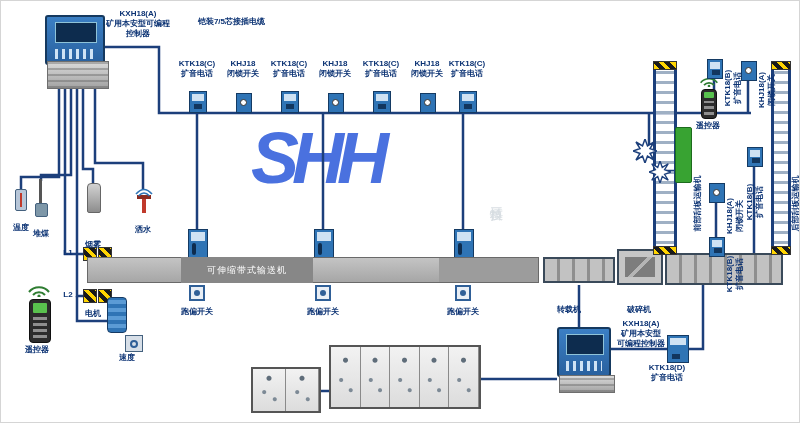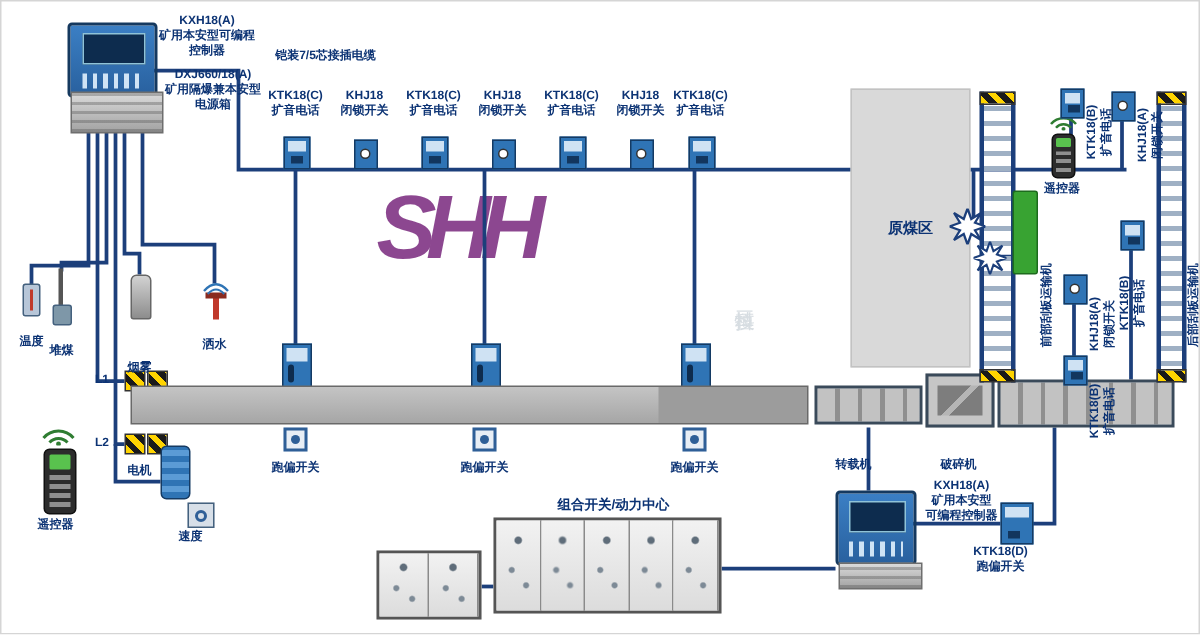--- a/index.html
+++ b/index.html
@@ -5,22 +5,22 @@
   html,body{margin:0;padding:0;background:#fff;}
   .canvas{position:relative;width:800px;height:423px;background:#ffffff;overflow:hidden;
           font-family:"Liberation Sans","DejaVu Sans",sans-serif;border:1px solid #d5d5d5;box-sizing:border-box;}
   .abs{position:absolute;z-index:2;}
   .lbl{position:absolute;z-index:4;font-size:8px;line-height:1.25;color:#0c3374;font-weight:600;
        white-space:pre-line;text-align:center;}
   .vlbl{position:absolute;z-index:4;transform:rotate(-90deg);transform-origin:0 0;font-size:8px;
         line-height:1.25;color:#0c3374;font-weight:600;white-space:pre-line;text-align:center;}
   .wires{position:absolute;left:0;top:0;z-index:1;}
   
-  .wm-logo{position:absolute;z-index:0;font-size:60px;font-weight:bold;font-style:italic;
-           color:#701a75;opacity:.8;letter-spacing:-7px;}
+  .wm-logo{position:absolute;z-index:0;font-size:72px;font-weight:bold;font-style:italic;
+           color:#1d4ed8;opacity:.8;letter-spacing:-7px;}
   .wm-name{position:absolute;z-index:0;font-size:42px;font-weight:bold;color:#7e8f9e;opacity:.2;}
   .wm-vert{position:absolute;z-index:0;font-size:13px;color:#8fa0ad;opacity:.35;writing-mode:vertical-rl;}
   
   .controller{background:linear-gradient(#3b7fc4,#29619f);border:2px solid #15395f;border-radius:3px;}
   .controller .screen{position:absolute;left:14%;top:10%;width:72%;height:42%;background:#0d2c4e;border:1px solid #8fc3d8;}
   .controller .btns{position:absolute;left:14%;bottom:8%;width:72%;height:22%;
         background:repeating-linear-gradient(90deg,#cfe3f5 0 3px,transparent 3px 7px);}
   .powerbox{background:repeating-linear-gradient(0deg,rgba(80,80,80,.35) 0 2px,transparent 2px 6px),
             linear-gradient(#dadada,#a2a2a2);border:1px solid #6e6e6e;}
   .dev-phone{background:#2f74b5;border:1px solid #143a63;width:16px;height:20px;}
@@ -104,24 +104,21 @@
   </svg>
 
   <div class="abs controller" style="left:44px;top:14px;width:56px;height:46px">
     <div class="screen"></div>
     <div class="btns"></div>
   </div>
   <div class="abs powerbox" style="left:46px;top:60px;width:60px;height:26px"></div>
   <div class="lbl" style="left:102px;top:8px;width:70px">KXH18(A)
 矿用本安型可编程
 控制器</div>
-  <div class="lbl" style="left:98px;top:44px;width:86px">DXJ660/18(A)
-矿用隔爆兼本安型
-电源箱</div>
-  <div class="lbl" style="left:168px;top:31px;width:96px;text-align:center">铠装7/5芯接插电缆</div>
+  <div class="lbl" style="left:168px;top:16px;width:96px;text-align:right">铠装7/5芯接插电缆</div>
 
   <div class="abs dev-phone" style="left:188px;top:90px"></div>
   <div class="lbl" style="left:173px;top:58px;width:46px">KTK18(C)
 扩音电话</div>
   <div class="abs dev-switch" style="left:235px;top:92px"></div>
   <div class="lbl" style="left:219px;top:58px;width:46px">KHJ18
 闭锁开关</div>
   <div class="abs dev-phone" style="left:280px;top:90px"></div>
   <div class="lbl" style="left:265px;top:58px;width:46px">KTK18(C)
 扩音电话</div>
@@ -170,38 +167,38 @@
 
   <svg class="abs" style="left:26px;top:282px" width="24" height="14" viewBox="0 0 24 14">
     <path d="M2 9 A 13 13 0 0 1 22 9" fill="none" stroke="#2f7d32" stroke-width="2"></path>
     <path d="M6 12 A 8 8 0 0 1 18 12" fill="none" stroke="#2f7d32" stroke-width="2"></path>
     <circle cx="12" cy="13" r="1.6" fill="#2f7d32"></circle>
   </svg>
   <div class="abs remote" style="left:28px;top:298px;width:20px;height:42px"></div>
   <div class="lbl" style="left:14px;top:344px;width:44px">遥控器</div>
 
   <div class="abs belt" style="left:86px;top:256px;width:452px;height:26px"></div>
+  <div class="abs belt-dark" style="left:180px;top:256px;width:132px;height:26px">
+    <span>可伸缩带式输送机</span>
+  </div>
   <div class="abs belt-right" style="left:438px;top:257px;width:99px;height:24px"></div>
 
   <div class="abs dev-deviation" style="left:188px;top:284px"></div>
   <div class="lbl" style="left:172px;top:306px;width:48px">跑偏开关</div>
   <div class="abs dev-deviation" style="left:314px;top:284px"></div>
   <div class="lbl" style="left:298px;top:306px;width:48px">跑偏开关</div>
   <div class="abs dev-deviation" style="left:454px;top:284px"></div>
   <div class="lbl" style="left:438px;top:306px;width:48px">跑偏开关</div>
 
   <div class="abs seg-strip" style="left:542px;top:256px;width:72px;height:26px"></div>
   <div class="lbl" style="left:546px;top:304px;width:44px">转载机</div>
   <div class="abs crusher" style="left:616px;top:248px;width:46px;height:36px"></div>
   <div class="lbl" style="left:616px;top:304px;width:44px">破碎机</div>
   <div class="abs seg-strip" style="left:664px;top:252px;width:118px;height:32px"></div>
 
-  <div class="abs coal-area" style="left:566px;top:58px;width:78px;height:184px">
-    <span>原煤区</span>
-  </div>
 
   <svg class="abs" style="left:632px;top:138px;z-index:3" width="24" height="24" viewBox="0 0 24 24">
     <path d="M12 0 L14.5 7 L21 3 L17 9.5 L24 12 L17 14.5 L21 21 L14.5 17 L12 24 L9.5 17 L3 21 L7 14.5 L0 12 L7 9.5 L3 3 L9.5 7 Z" fill="#ffffff" stroke="#1c3f7b" stroke-width="1.5"></path>
   </svg>
   <svg class="abs" style="left:648px;top:160px;z-index:3" width="22" height="22" viewBox="0 0 24 24">
     <path d="M12 0 L14.5 7 L21 3 L17 9.5 L24 12 L17 14.5 L21 21 L14.5 17 L12 24 L9.5 17 L3 21 L7 14.5 L0 12 L7 9.5 L3 3 L9.5 7 Z" fill="#ffffff" stroke="#1c3f7b" stroke-width="1.5"></path>
   </svg>
   <div class="abs green-bar" style="left:674px;top:126px;width:15px;height:54px"></div>
 
   <div class="abs ladder" style="left:652px;top:60px;width:24px;height:194px"></div>
@@ -232,21 +229,20 @@
   <div class="abs dev-phone" style="left:746px;top:146px;width:14px;height:18px"></div>
   <div class="vlbl" style="left:744px;top:228px;width:54px">KTK18(B)
 扩音电话</div>
   <div class="abs dev-switch" style="left:708px;top:182px"></div>
   <div class="vlbl" style="left:724px;top:242px;width:54px">KHJ18(A)
 闭锁开关</div>
   <div class="abs dev-phone" style="left:708px;top:236px;width:14px;height:18px"></div>
   <div class="vlbl" style="left:724px;top:300px;width:54px">KTK18(B)
 扩音电话</div>
 
-  <div class="lbl" style="left:348px;top:330px;width:120px;font-size:9px">组合开关/动力中心</div>
   <div class="abs cab" style="left:250px;top:366px;width:70px;height:46px">
     <div class="panel"></div>
     <div class="panel"></div>
   </div>
   <div class="abs cab" style="left:328px;top:344px;width:152px;height:64px">
     <div class="panel"></div>
     <div class="panel"></div>
     <div class="panel"></div>
     <div class="panel"></div>
     <div class="panel"></div>
@@ -255,15 +251,15 @@
   <div class="abs controller" style="left:556px;top:326px;width:50px;height:46px">
     <div class="screen"></div>
     <div class="btns"></div>
   </div>
   <div class="abs powerbox" style="left:558px;top:374px;width:54px;height:16px"></div>
   <div class="lbl" style="left:608px;top:318px;width:64px">KXH18(A)
 矿用本安型
 可编程控制器</div>
   <div class="abs dev-phone" style="left:666px;top:334px;width:20px;height:26px"></div>
   <div class="lbl" style="left:640px;top:362px;width:52px">KTK18(D)
-跑偏开关</div>
+扩音电话</div>
 
 </div>
 
 </body></html>

